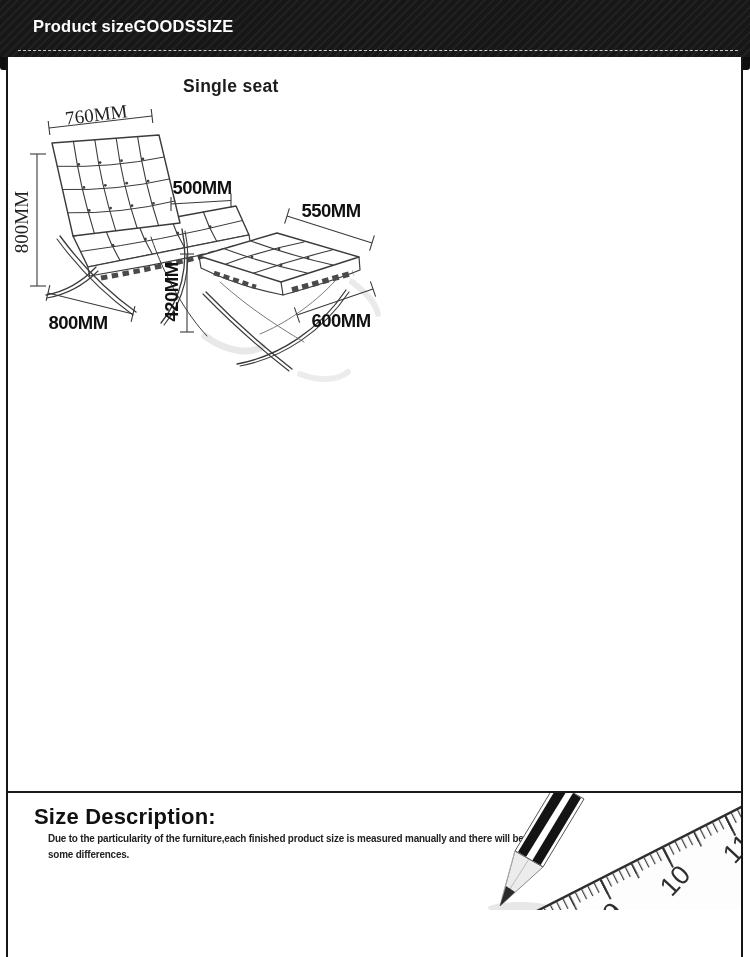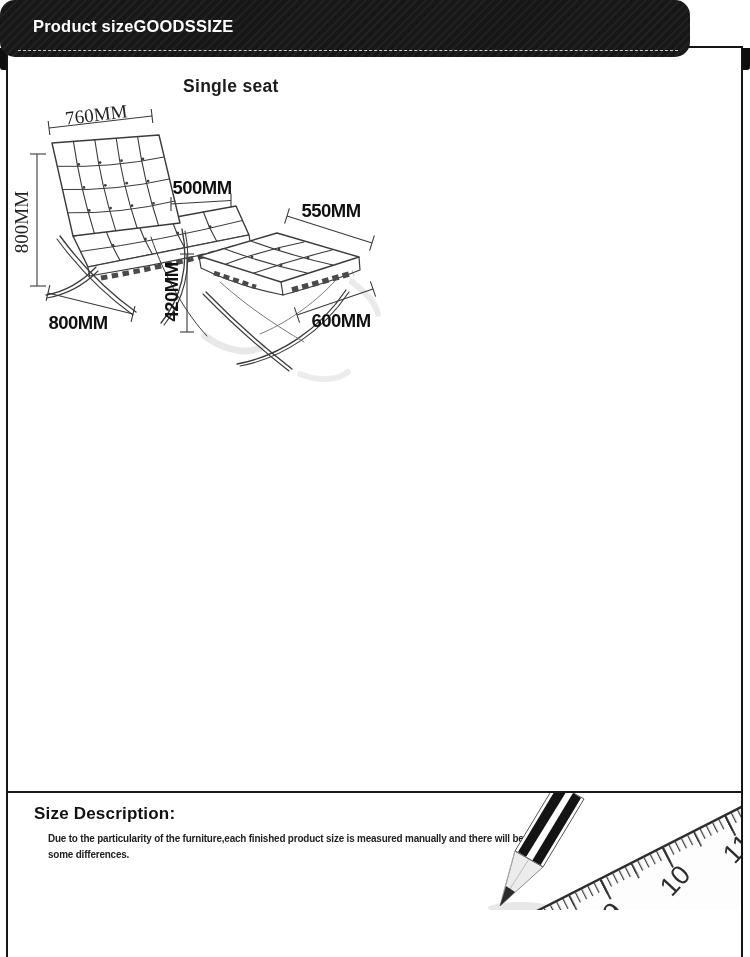--- a/index.html
+++ b/index.html
@@ -1,23 +1,22 @@
 <!DOCTYPE html>
 <html><head>
 <meta charset="utf-8">
 <style>
   html,body{margin:0;padding:0;background:#fff;}
   body{width:750px;height:957px;position:relative;font-family:"Liberation Sans",sans-serif;overflow:hidden;}
 
   
   .header-bar{
-    position:absolute;left:0;top:0;width:690px;height:57px;z-index:3;
+    position:absolute;left:0;top:0;width:750px;height:57px;z-index:3;
     background:#171717;
     background-image:repeating-linear-gradient(135deg,rgba(255,255,255,.045) 0 2px,rgba(0,0,0,0) 2px 6px);
-    border-radius:15px;
   }
   .header-bar .title{
     position:absolute;left:33px;top:17px;
     color:#fff;font-size:16.5px;font-weight:700;letter-spacing:.2px;white-space:nowrap;
   }
   .header-dash{position:absolute;left:18px;right:12px;bottom:6px;border-top:1px dashed #c9c9c9;height:0;}
   .corner-nub{position:absolute;top:48px;width:14px;height:22px;background:#0e0e0e;z-index:1;}
   .corner-nub.left{left:0;border-radius:0 0 6px 3px;}
   .corner-nub.right{right:0;border-radius:0 0 3px 6px;}
 
@@ -31,21 +30,21 @@
     font-size:17.5px;font-weight:700;color:#1c1c1c;letter-spacing:.3px;white-space:nowrap;
   }
   .diagram-svg{position:absolute;left:0;top:0;}
 
   .divider{position:absolute;left:0;right:0;top:743px;border-top:2px solid #1a1a1a;height:0;}
 
   
   .desc-area{position:absolute;left:0;right:0;top:745px;bottom:0;overflow:hidden;background:#fff;}
   .desc-heading{
     position:absolute;left:26px;top:11px;
-    font-size:17px;font-weight:700;color:#111;letter-spacing:.2px;white-space:nowrap;
+    font-size:22px;font-weight:700;color:#111;letter-spacing:.2px;white-space:nowrap;
   }
   .desc-note{
     position:absolute;left:40px;top:38px;width:585px;
     font-size:11.5px;font-weight:700;color:#222;line-height:1.35;letter-spacing:-.2px;
     transform:scaleX(.86);transform-origin:left top;
   }
   .desc-emphasis{
     position:absolute;left:27px;top:65px;width:480px;
     font-size:14.5px;font-weight:700;color:#111;line-height:1.32;letter-spacing:-.2px;
   }

